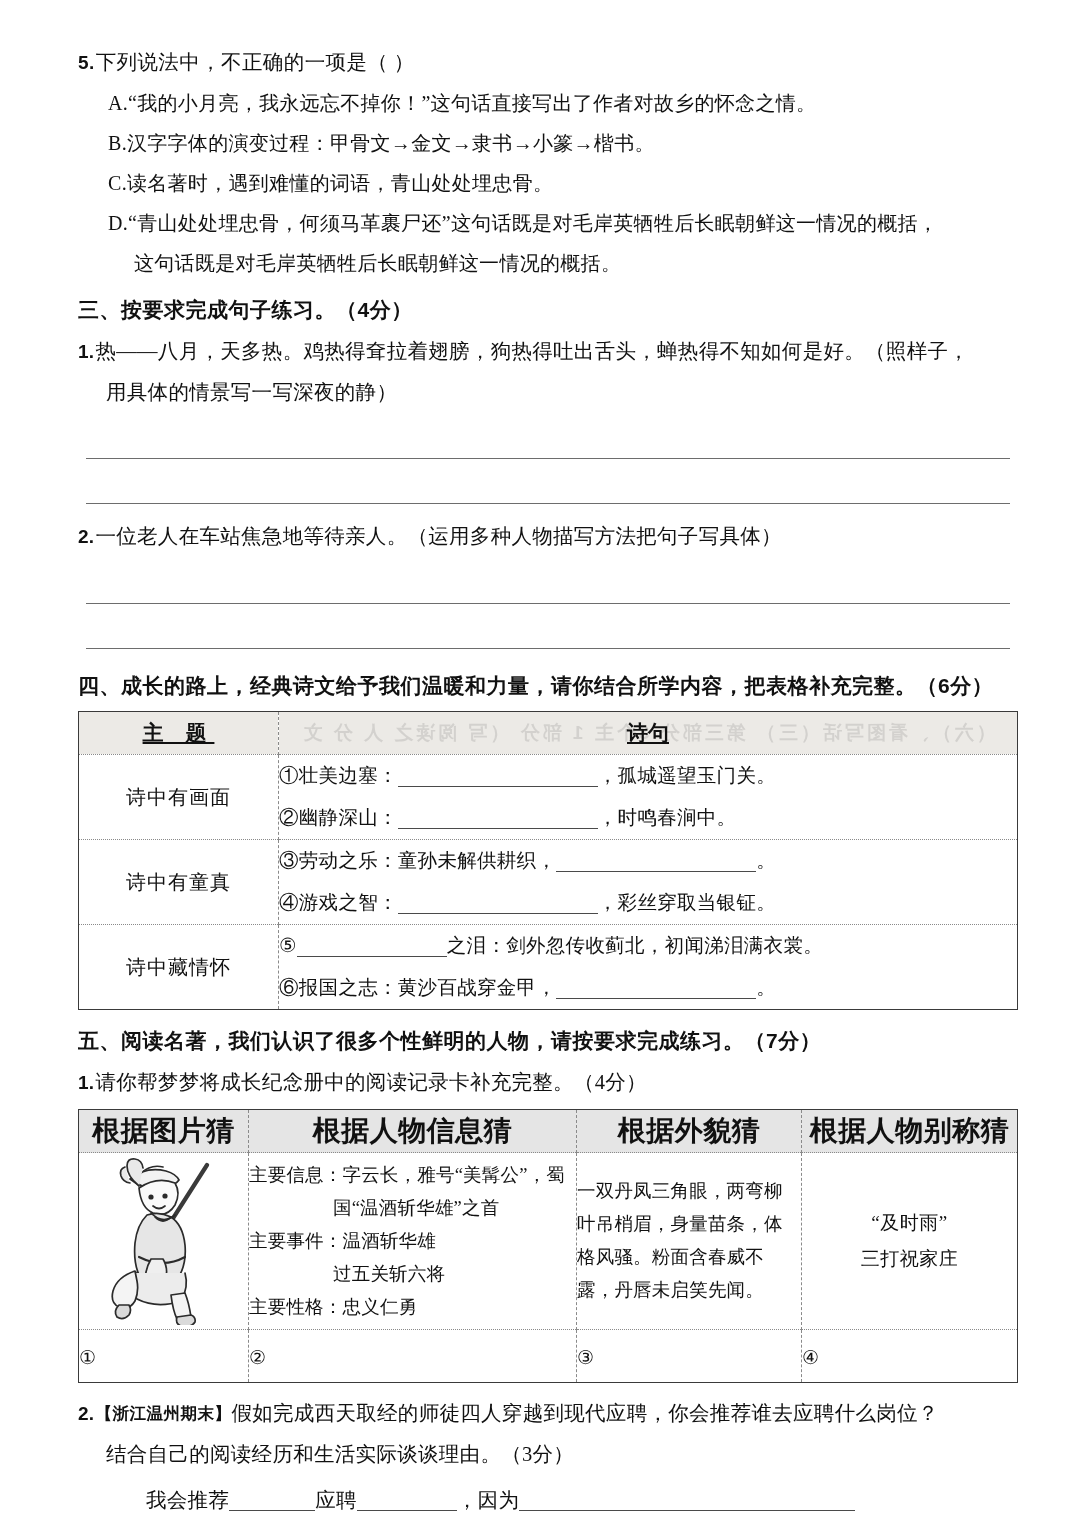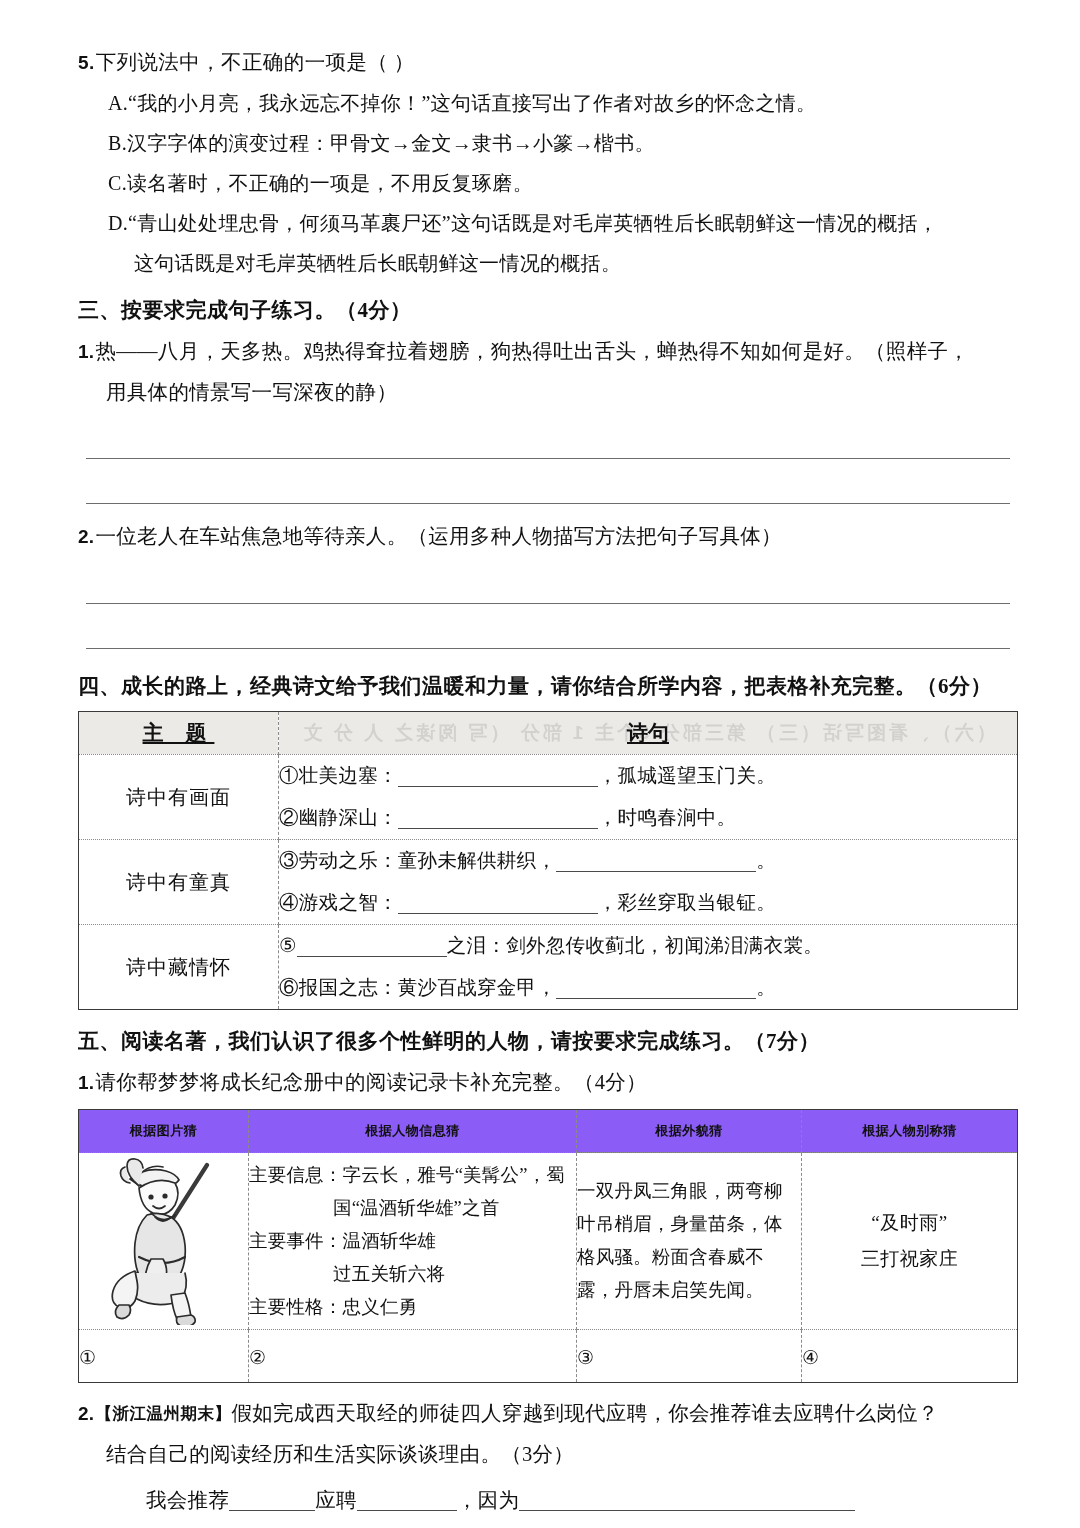--- a/index.html
+++ b/index.html
@@ -40,21 +40,21 @@
     line-height:40px;
     padding-left:30px;
     letter-spacing:0.3px;
     white-space:nowrap;
   }
   .opt-ind{padding-left:56px;}
 
   .sec-head{
     font-size:21px;
     font-weight:bold;
-    font-family:Liberation Serif, serif;
+    font-family:Liberation Sans, sans-serif;
     line-height:42px;
     letter-spacing:0.5px;
     white-space:nowrap;
   }
   .sub-q{
     font-size:20.5px;
     line-height:40px;
     letter-spacing:0.3px;
     white-space:nowrap;
   }
@@ -130,23 +130,23 @@
   .blank{
     display:inline-block;
     border-bottom:1.5px solid #4a4a4a;
     height:24px;
     vertical-align:-5px;
   }
 
   
   .card-tbl{margin-top:6px;}
   .card-tbl .chdr{
-    background:#8b5cf6;
-    text-align:center;
-    font-size:13px;
+    background:#e5e5e5;
+    text-align:center;
+    font-size:28px;
     font-weight:bold;
     font-family:"Liberation Sans","DejaVu Sans",sans-serif;
     height:42px;
     letter-spacing:0.5px;
   }
   .info-cell{
     padding:8px 6px 8px 10px;
     font-size:18.5px;
     line-height:33px;
     letter-spacing:0.2px;
@@ -193,21 +193,21 @@
 <body>
 
 <div class="page">
  <div class="body-wrap">
 
   <div class="q-line">
     <span class="qnum">5.</span><span>下列说法中，不正确的一项是（      ）</span>
   </div>
   <div class="opt">A.“我的小月亮，我永远忘不掉你！”这句话直接写出了作者对故乡的怀念之情。</div>
   <div class="opt">B.汉字字体的演变过程：甲骨文→金文→隶书→小篆→楷书。</div>
-  <div class="opt">C.读名著时，不正确的一项是，不用反复琢磨。</div>
+  <div class="opt">C.读名著时，遇到难懂的词语，青山处处埋忠骨。</div>
   <div class="opt">D.“青山处处埋忠骨，何须马革裹尸还”这句话既是对毛岸英牺牲后长眠朝鲜这一情况的概括，</div>
   <div class="opt opt-ind">这句话既是对毛岸英牺牲后长眠朝鲜这一情况的概括。</div>
 
   <div class="sec-head" style="margin-top:6px;">三、按要求完成句子练习。（4分）</div>
 
   <div class="sub-q">
     <span class="qnum">1.</span><span>热——八月，天多热。鸡热得耷拉着翅膀，狗热得吐出舌头，蝉热得不知如何是好。（照样子，</span>
   </div>
   <div class="sub-q cont-ind">用具体的情景写一写深夜的静）</div>
 

